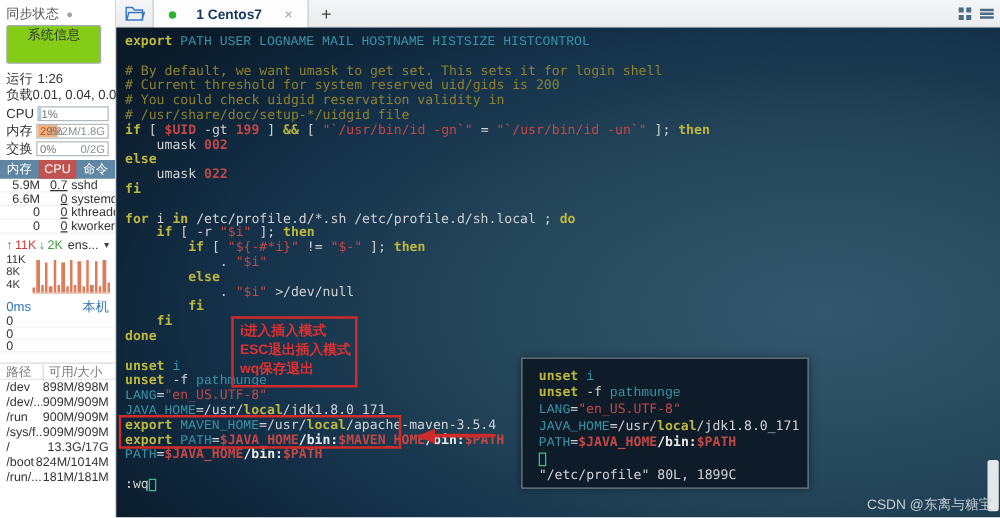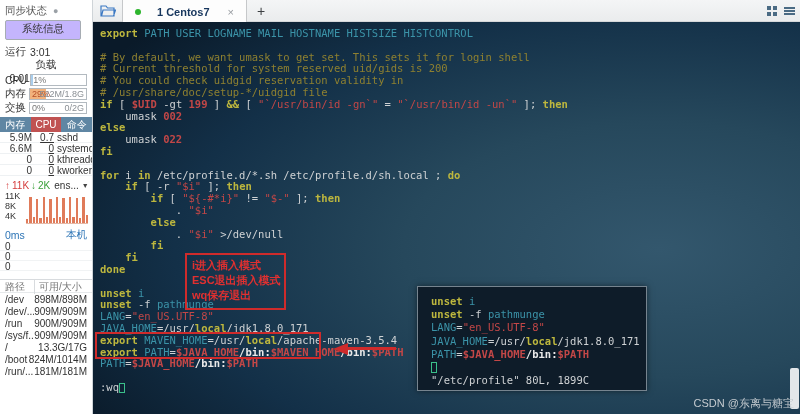--- a/index.html
+++ b/index.html
@@ -8,24 +8,24 @@
   #app { position:relative; width:800px; height:414px;border-radius:27px; }
 
   
   #sidebar { position:absolute; left:0; top:0; width:93px; height:414px;
     background:#ffffff; border-right:1px solid #cfd4d8; font-size:10.5px; color:#333; }
   .sb-row { display:flex; align-items:center; padding:0 5px; }
   #sb-sync { margin-top:3px; height:15px; color:#555; gap:6px; }
   #sb-sync .dot { color:#9aa0a6; font-size:9px; }
   #sb-ip { height:15px; gap:3px; white-space:nowrap; }
   #sb-ip .copy { color:#b3b8bd; }
-  #sb-btn { margin:2px 11px 2px 5px; height:20px; border:1px solid #a6acb3; border-radius:2px;
-    text-align:center; line-height:14px; color:#333; background:#c4b5fd; cursor:default; }
+  #sb-btn { margin:2px 11px 2px 5px; height:31px; border:1px solid #a6acb3; border-radius:2px;
+    text-align:center; line-height:14px; color:#333; background:#84cc16; cursor:default; }
   #sb-run { height:16px; padding-top:3px; gap:4px; }
-  #sb-load { height:14px; gap:0; white-space:nowrap;flex-direction:column; }
+  #sb-load { height:14px; gap:0; white-space:nowrap; }
   .meter-row { height:13px; margin-top:1px; gap:3px; }
   .meter { position:relative; flex:1; height:12px; border:1px solid #b3bac0; background:#fff; overflow:hidden; }
   .meter .fill { position:absolute; left:0; top:0; bottom:0; }
   .meter .txt { position:absolute; left:2px; top:0; font-size:9px; line-height:10px; color:#777; }
   .meter .txt2 { position:absolute; right:2px; top:0; font-size:9px; line-height:10px; color:#8a8f94; }
   #cpu-fill { background:#a8cdec; }
   #mem-fill { background:#f2b27c; }
   #mem-pc { color:#b4502a; }
   #sb-tabs { display:flex; margin-top:3px; height:15px; background:#5f86a3; color:#fff; font-size:10px; }
   #sb-tabs .ptab { flex:1; text-align:center; line-height:15px; }
@@ -71,21 +71,21 @@
   #menu-ico i { height:2px; background:#4b6b84; }
 
   
   #terminal { position:absolute; left:93px; top:22px; right:0; bottom:0;
     background:radial-gradient(ellipse 95% 85% at 80% 58%, #33576d 0%, #26485c 38%, #133048 72%, #0a1a29 100%);
     font-family:"DejaVu Sans Mono", monospace; font-size:10.5px; line-height:11.8px;
     color:#cfd2d4; overflow:hidden; }
   #term-code { padding:6px 0 0 7px; white-space:pre; }
   .tl { height:11.8px; white-space:pre; }
   .kw { color:#bdb73e; font-weight:bold; }
-  .id { color:#3b93a8; }
+  .id { color:#3b93a8;font-family:Liberation Mono, monospace; }
   .str { color:#c24747; }
   .num { color:#c24747; font-weight:bold; }
   .com { color:#8e8030; }
   .pl { color:#cfd2d4; }
   .wh { color:#e9e9e9; font-weight:bold; }
   .cur { display:inline-block; width:6px; height:10px; border:1px solid #3ac08a; vertical-align:text-bottom; }
 
   #export-box { position:absolute; left:2px; top:310px; width:226px; height:27px;
     border:2px solid #cf2b2b; pointer-events:none; }
   #ann-box { position:absolute; left:92px; top:231px; width:101px; height:57px;
@@ -113,21 +113,21 @@
 <div id="app">
 
   <div id="sidebar">
     <div class="sb-row" id="sb-sync">
       <span>同步状态</span>
       <span class="dot">●</span>
     </div>
     <div id="sb-btn">系统信息</div>
     <div class="sb-row" id="sb-run">
       <span>运行</span>
-      <span>3:01</span>
+      <span>1:26</span>
     </div>
     <div class="sb-row" id="sb-load">
       <span>负载</span>
       <span>0.01, 0.04, 0.05</span>
     </div>
     <div class="sb-row meter-row">
       <span>CPU</span>
       <span class="meter">
         <span class="fill" id="cpu-fill" style="width: 4%;"></span>
         <span class="txt">1%</span>

